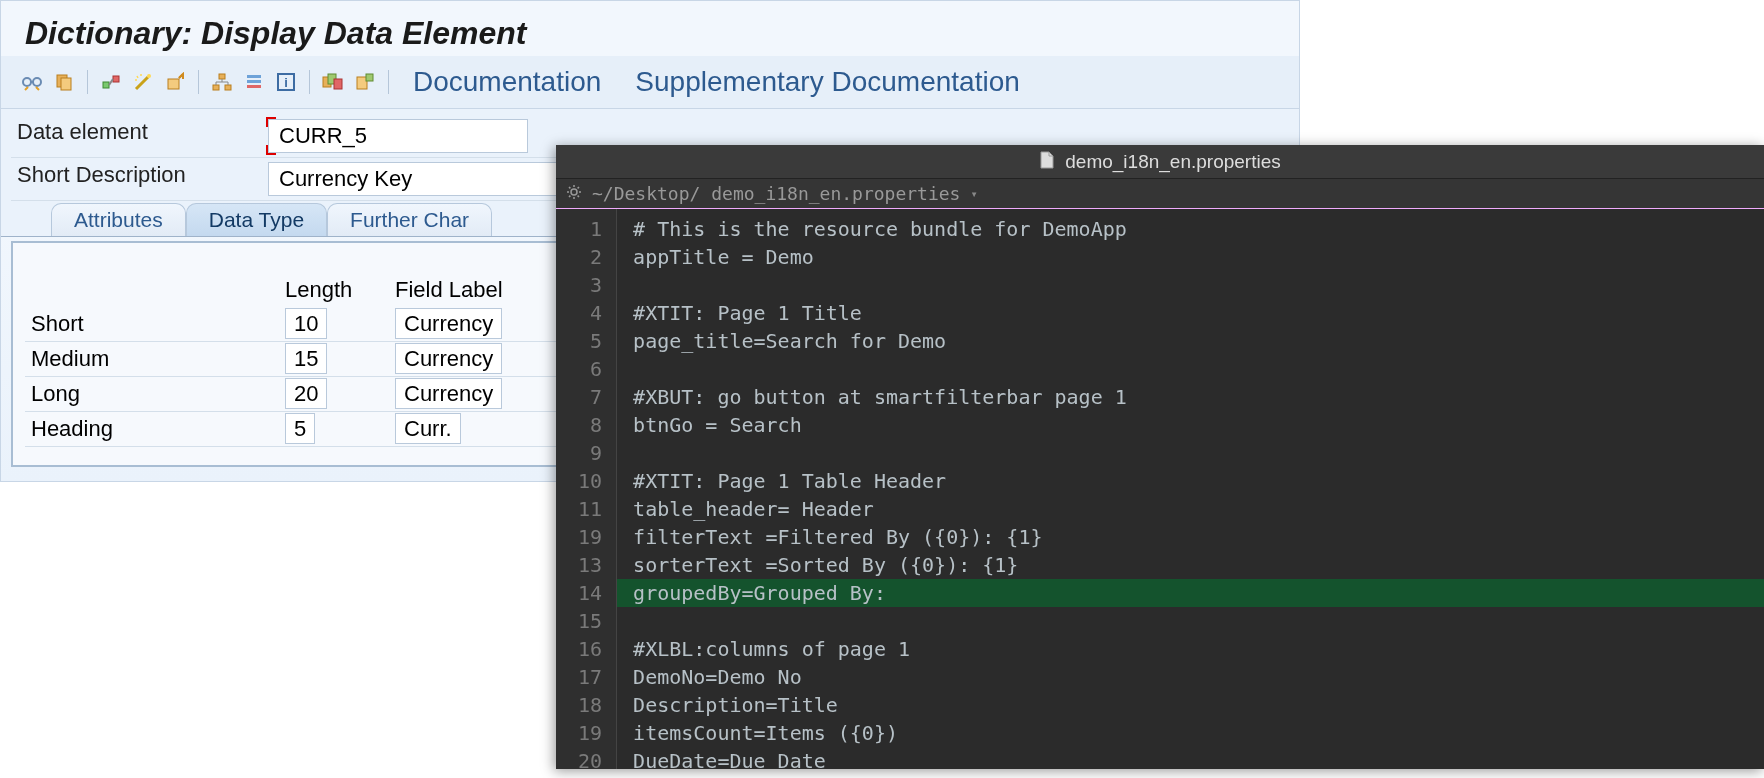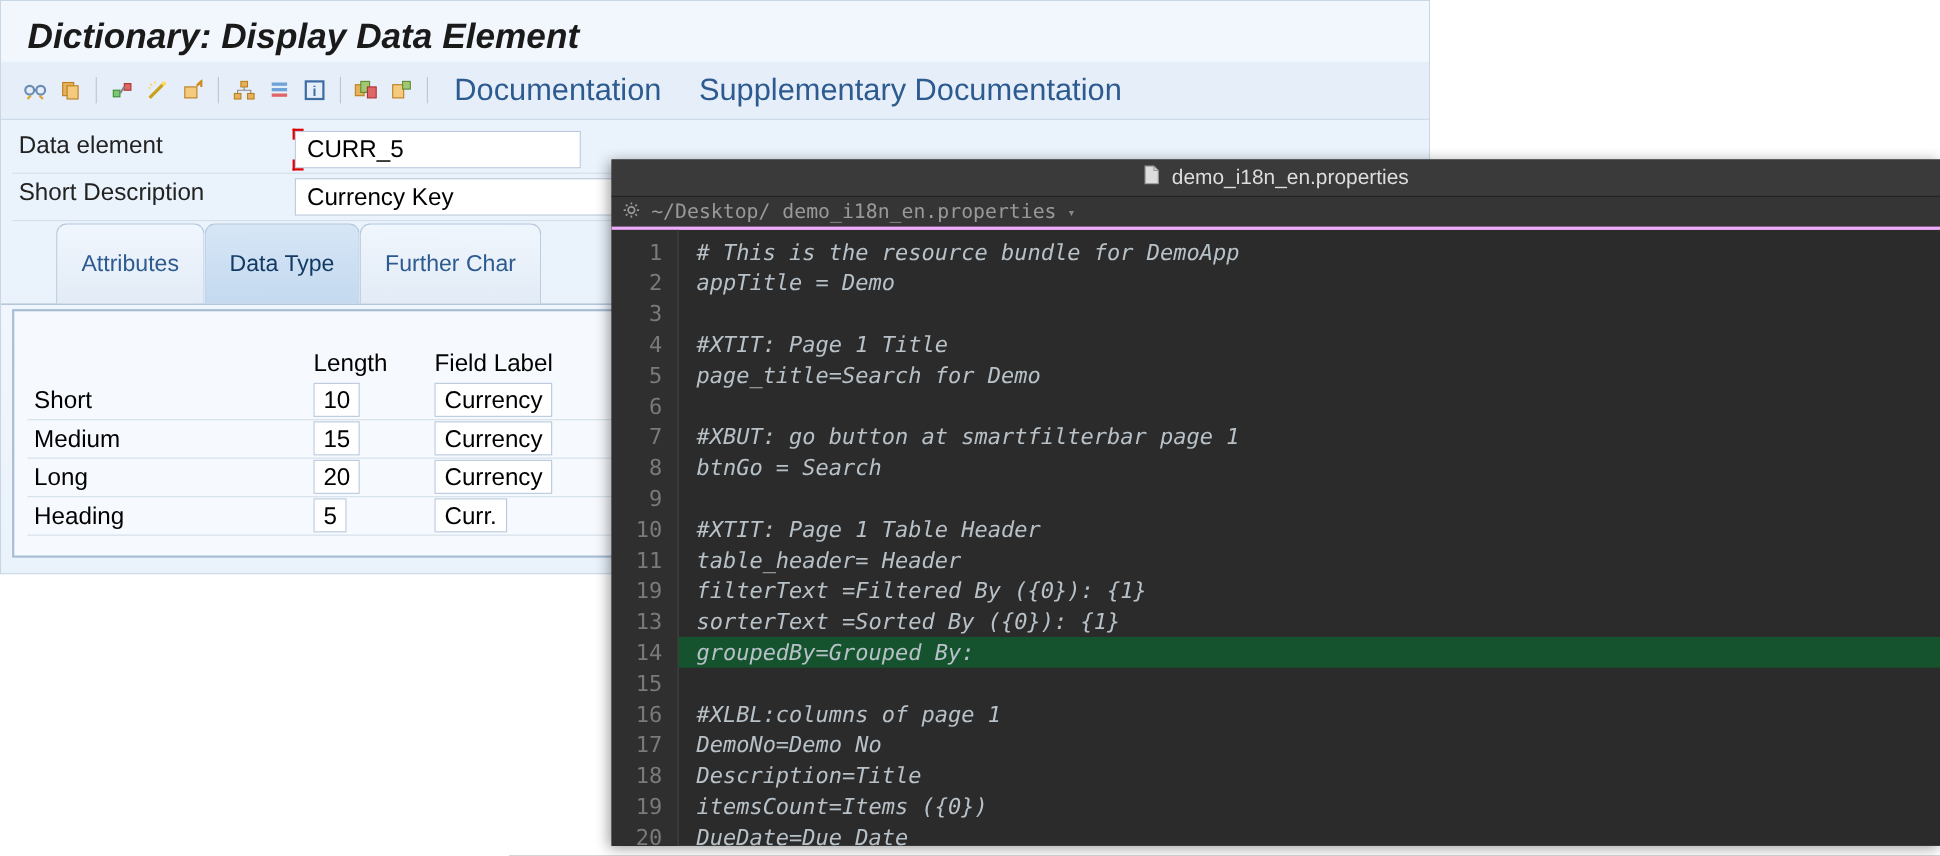--- a/index.html
+++ b/index.html
@@ -88,21 +88,21 @@
   }
   .red-corner::before { top: -3px; left: -3px; border-right: none; border-bottom: none; }
   .red-corner::after  { bottom: -3px; left: -3px; border-right: none; border-top: none; }
   .sap-tabs {
     display: flex;
     padding-left: 50px;
     background: #eaf2fb;
     border-bottom: 1px solid #9fb3ca;
   }
   .sap-tab {
-    padding: 24px 22px;
+    padding: 4px 22px;
     font-size: 21px;
     color: #2d5a8f;
     background: linear-gradient(#f0f6fd, #e2ebf6);
     border: 1px solid #b6c8dc;
     border-bottom: none;
     border-radius: 10px 10px 0 0;
     margin-right: 0;
     position: relative;
     cursor: pointer;
   }
@@ -165,21 +165,21 @@
     font-size: 16px;
   }
   .editor-pathbar {
     background: #353535;
     height: 30px;
     display: flex;
     align-items: center;
     padding: 0 10px;
     font-size: 18px;
     color: #999;
-    border-bottom: 3px solid #f0abfc;
+    border-bottom: 1px solid #f0abfc;
     gap: 10px;
   }
   .editor-body {
     display: flex;
     height: 560px;
   }
   .gutter {
     background: #2f2f2f;
     color: #7a7a7a;
     text-align: right;
@@ -190,21 +190,21 @@
     user-select: none;
   }
   .code {
     flex: 1;
     padding: 6px 16px;
     font-size: 20px;
     line-height: 28px;
     color: #b7c1c7;
     white-space: pre;
   }
-  .code .line { height: 28px; font-style: italic; }
+  .code .line { height: 28px; }
   .code .line.hl { background: #14532d; margin-left:-16px; padding-left:16px; margin-right:-16px; }
   .gear { color:#888; font-size:16px; }
 </style>
 </head>
 <body>
 
 <div class="sap-window">
   <div class="sap-title">Dictionary: Display Data Element</div>
 
   <div class="sap-toolbar">

